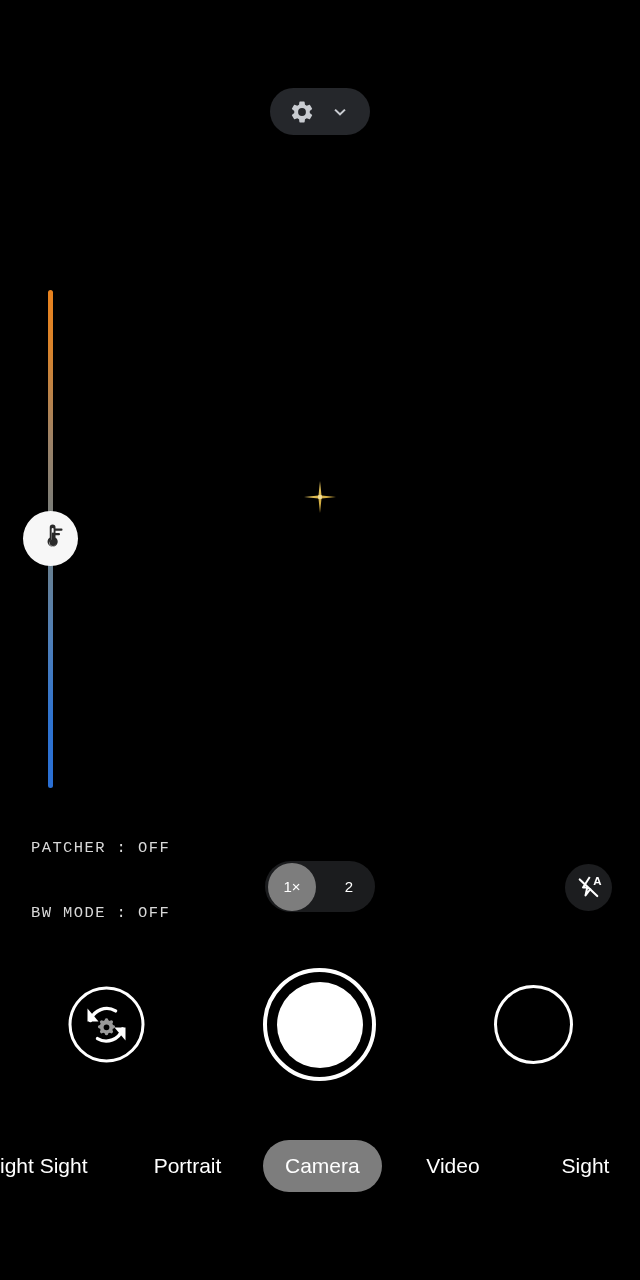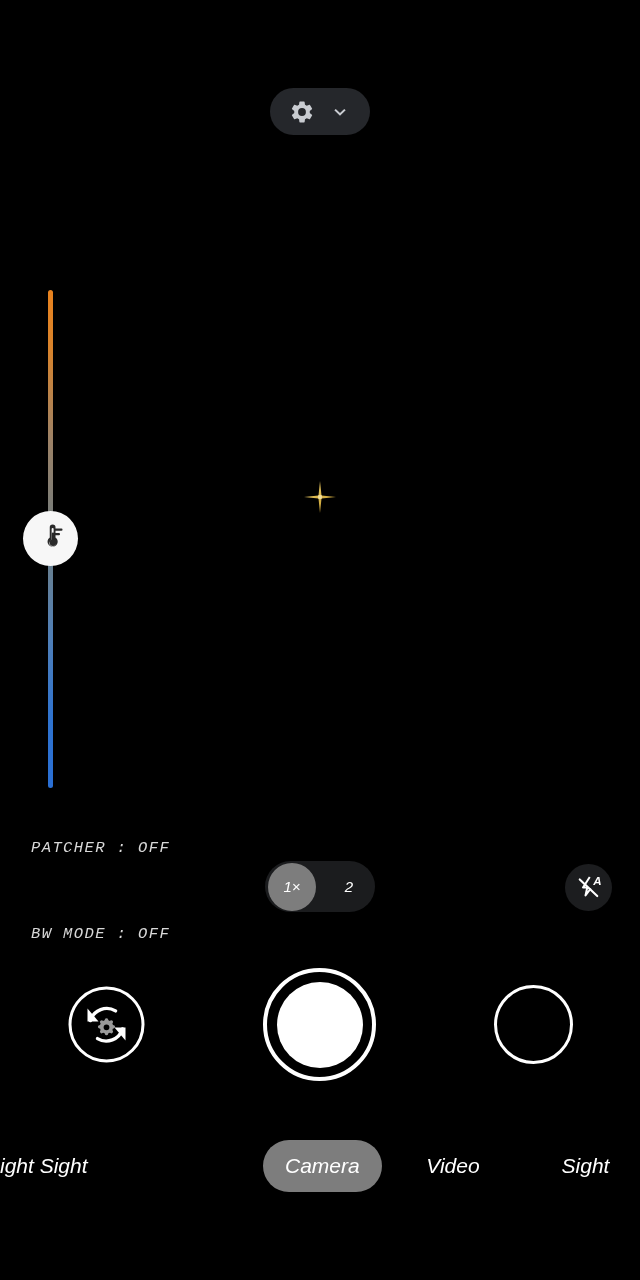--- a/index.html
+++ b/index.html
@@ -7,21 +7,20 @@
     width:640px; height:1280px;
     background:#000;
     overflow:hidden;
     font-family:"Liberation Sans", sans-serif;
     -webkit-font-smoothing:antialiased;
   }
   #screen {
     position:relative;
     width:640px; height:1088px;
     background:#000;
-    font-style:italic;
   }
 
   
   #settings-pill {
     position:absolute;
     left:270px; top:88px;
     width:100px; height:47px;
     background:#25272b;
     border-radius:24px;
     display:flex; align-items:center; justify-content:center;
@@ -65,21 +64,21 @@
   .info-row {
     position:absolute;
     left:31px;
     font-family:"Liberation Mono", monospace;
     font-size:15.5px;
     letter-spacing:1.4px;
     color:#d8d8d8;
     white-space:pre;
   }
   #info-patcher { top:839px; }
-  #info-bwmode  { top:925px; }
+  #info-bwmode  { top:904px; }
 
   
   #zoom-toggle {
     position:absolute;
     left:265px; top:861px;
     width:110px; height:51px;
     background:#1b1c1e;
     border-radius:26px;
     display:flex; align-items:center;
   }
@@ -243,20 +242,21 @@
   </div>
 
   <div id="shutter-btn">
     <div id="shutter-inner"></div>
   </div>
 
   <div id="gallery-btn"></div>
 
   <div id="mode-strip">
     <div class="mode-item" id="mode-nightsight">ight Sight</div>
+    <div class="mode-item" id="mode-portrait">Portrait</div>
     <div class="mode-item" id="mode-video">Video</div>
     <div class="mode-item sel" id="mode-camera">Camera</div>
     <div class="mode-item" id="mode-modes">Sight</div>
   </div>
 
   <div id="nav-bar">
     
     
     
   </div>

